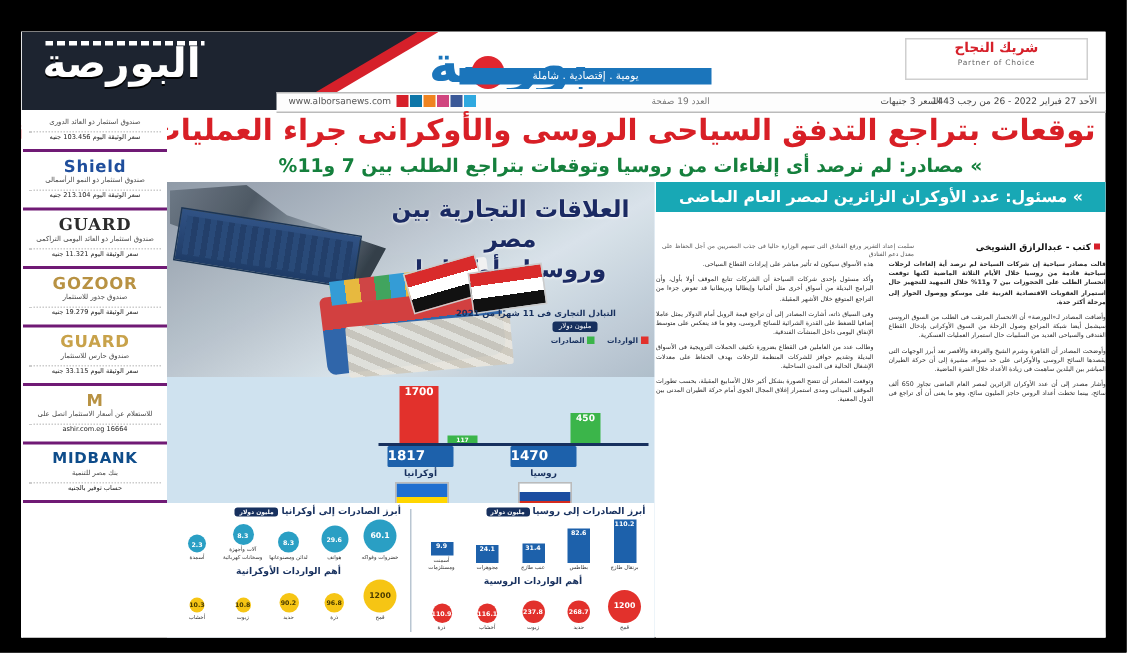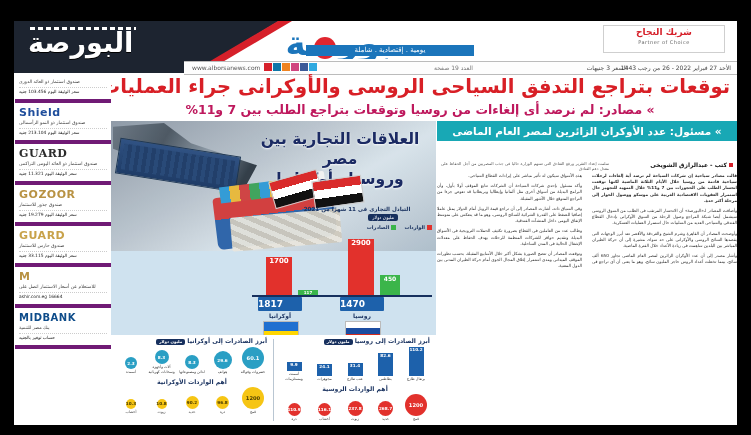--- a/index.html
+++ b/index.html
@@ -67,28 +67,28 @@
   .mh-issue{position:absolute;left:420px;top:41px;font-size:6px;color:#777;line-height:11px;}
 
   
   .headline{
     position:absolute;left:96px;top:54px;width:620px;
     color:#d81f26;font-size:19.5px;font-weight:bold;line-height:24px;
     text-align:center;letter-spacing:-.3px;direction:rtl;white-space:nowrap;
   }
   .subhead{
     position:absolute;left:96px;top:80px;width:620px;
-    color:#be185d;font-size:12.5px;font-weight:bold;line-height:17px;
+    color:#15803d;font-size:12.5px;font-weight:bold;line-height:17px;
     text-align:center;direction:rtl;white-space:nowrap;
   }
 
   
   .ads{position:absolute;left:0;top:54px;width:96px;height:350px;background:#fff;
     border-left:1px solid #fff;}
-  .ad{border-bottom:4px solid #701a75;padding:3px 4px 4px;text-align:left;}
+  .ad{border-bottom:2px solid #701a75;padding:3px 4px 4px;text-align:center;}
   .ad .mark{font-size:11px;font-weight:bold;color:#2b3a6b;letter-spacing:.5px;line-height:13px;}
   .ad .mark.sh{color:#1f4e9c;}
   .ad .mark.ju{color:#2c2c2c;font-family:"DejaVu Serif","Liberation Serif",serif;}
   .ad .mark.gz{color:#b89243;}
   .ad .mark.gd{color:#c8a24a;}
   .ad .mark.mb{color:#0e4c8a;font-size:10px;}
   .ad .ar{font-size:4.6px;color:#444;line-height:6px;direction:rtl;margin-top:1px;}
   .ad .price{font-size:4.4px;color:#222;line-height:6px;direction:rtl;margin-top:2px;
     border-top:1px dotted #ccc;padding-top:1px;}
 
@@ -312,21 +312,20 @@
           <span><i class="lg-dot lg-r"></i><b>الواردات</b></span>
           <span><i class="lg-dot lg-g"></i><b>الصادرات</b></span>
         </div>
 
         <div class="plot">
           <div class="grp ua">
             <div class="bar red">1700</div>
             <div class="bar grn">117</div>
           </div>
           <div class="grp ru">
-            <div class="bar red">2900</div>
             <div class="bar grn">450</div>
           </div>
         </div>
 
         <div class="total ua">1817</div>
         <div class="total ru">1470</div>
         <div class="clabel ua">أوكرانيا</div>
         <div class="clabel ru">روسيا</div>
         <div class="cflag ua"></div>
         <div class="cflag ru"></div>

